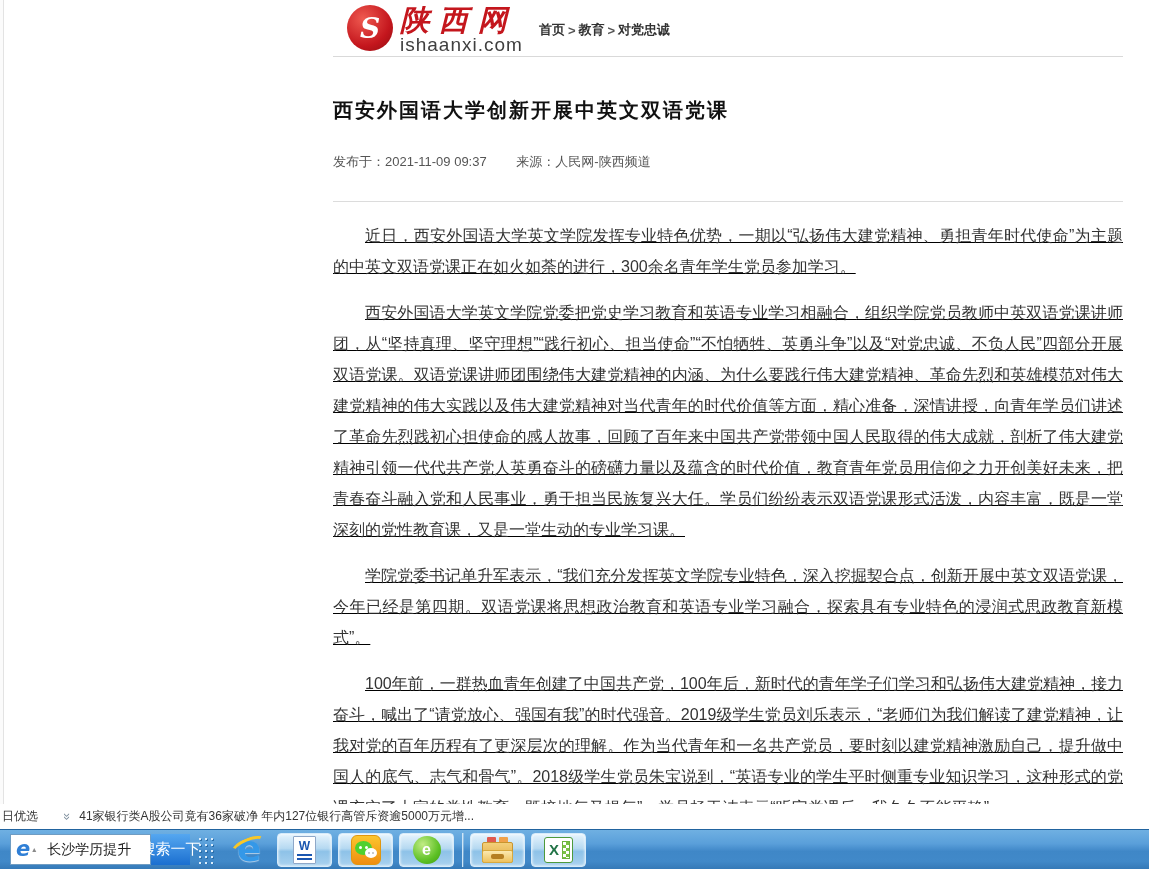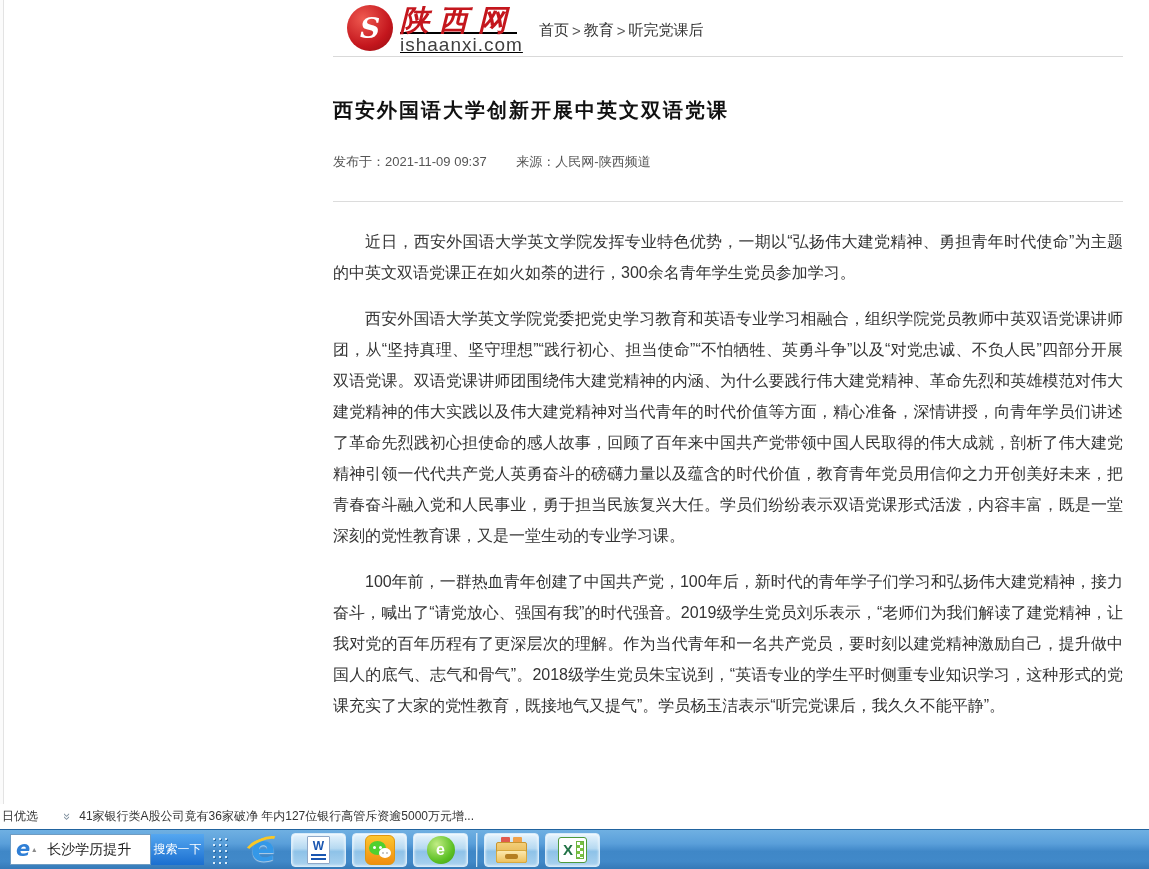--- a/index.html
+++ b/index.html
@@ -15,54 +15,54 @@
 
   
   .site-header { display:flex; align-items:flex-start; padding-top:5px; height:57px; border-bottom:1px solid #d9d9d9; }
   .logo { display:flex; align-items:flex-start; cursor:pointer; margin-left:14px; }
   .logo-swirl {
     width:46px; height:46px; border-radius:50%;
     background:radial-gradient(circle at 35% 30%, #ef5a50, #c4161d 62%, #8f0d10);
     color:#fff; display:flex; align-items:center; justify-content:center;
     font-family:"DejaVu Serif", serif; font-style:italic; font-weight:bold; font-size:28px;
   }
-  .logo-texts { margin-left:7px;text-decoration:underline; }
+  .logo-texts { margin-left:7px; }
   .logo-name { color:#c4161d; font-family:"DejaVu Serif", serif; font-weight:bold; font-style:italic;
     font-size:29px; line-height:30px; letter-spacing:10px; white-space:nowrap; }
   .logo-domain { color:#3f3f3f; font-size:19px; line-height:20px; letter-spacing:1px; }
-  .breadcrumb { margin:16px 0 0 16px; font-size:15px; color:#333; display:flex; align-items:center; }
+  .breadcrumb { margin:16px 0 0 16px; font-size:13px; color:#333; display:flex; align-items:center;font-weight:bold; }
   .breadcrumb .crumb { cursor:pointer; }
   .breadcrumb .sep { margin:0 3px; color:#555; }
 
   
   .article-title { margin:34px 0 0; font-size:20px; line-height:38px; letter-spacing:2px; color:#111; font-weight:bold; }
   .article-meta { margin-top:24px; font-size:13px; color:#555; }
   .article-meta span { margin-right:26px; }
   .rule { border:0; border-top:1px solid #dcdcdc; margin:30px 0 0; }
-  .article-body { margin-top:24px; }
+  .article-body { margin-top:18px;text-decoration:underline; }
   .article-body p { font-size:16px; color:#333; line-height:31px; text-align:justify; text-indent:2em; margin:15px 0 0; }
 
   
   .ticker { position:absolute; top:804px; left:0; width:977px; height:25px; background:#ffffff;
     display:flex; align-items:center; font-size:12px; overflow:hidden; }
   .ticker-label { color:#333; margin-left:2px; white-space:nowrap; }
   .ticker-chevron { color:#7a8b9a; display:inline-block; transform:rotate(90deg); font-size:13px; margin:0 8px 0 26px; cursor:pointer; }
   .ticker-link { color:#333; cursor:pointer; white-space:nowrap; }
 
   
   .taskbar { position:absolute; top:829px; left:0; width:1149px; height:40px;
     border-top:1px solid #21639f;
     background:linear-gradient(180deg,#6fb0e2 0%, #5a9fda 35%, #3f87c7 55%, #4189c9 80%, #3579b7 100%);
     display:flex; align-items:center; }
   .tb-search { display:flex; height:31px; margin-left:10px; }
   .tb-search-box { width:141px; background:#fff; border:1px solid #6f9cc2; display:flex; align-items:center; padding:0 5px; cursor:text; }
   .mini-e { color:#2f7fd6; font-weight:bold; font-size:21px; line-height:21px; font-style:italic; font-family:"DejaVu Sans", sans-serif; }
   .mini-arrow { color:#8a8a8a; font-size:8px; margin-left:2px; }
   .tb-search-text { font-size:14px; color:#222; margin-left:11px; white-space:nowrap; }
-  .tb-search-btn { width:53px; background:linear-gradient(#55a7f0,#1b6fd0); color:#fff; font-size:12px;
+  .tb-search-btn { width:39px; background:linear-gradient(#55a7f0,#1b6fd0); color:#fff; font-size:15px;
     display:flex; align-items:center; justify-content:center; cursor:pointer; white-space:nowrap; }
   .tb-grip { width:20px; height:28px; margin-left:7px; cursor:grab;
     background-image:radial-gradient(circle, #d9ecfb 1px, rgba(0,0,0,0) 1.4px),
                      radial-gradient(circle, #2b6da8 1px, rgba(0,0,0,0) 1.4px);
     background-size:6px 6px, 6px 6px; background-position:0 0, 1px 1px; }
 
   .tb-ie { position:relative; width:42px; height:36px; margin-left:12px; cursor:pointer; }
   .tb-ie .e-core { position:absolute; left:8px; top:-4px; color:#3498e8; font-weight:bold; font-size:36px;
     font-family:"DejaVu Sans", sans-serif; text-shadow:0 1px 1px rgba(255,255,255,.6); }
   .tb-ie .e-swoosh { position:absolute; left:1px; top:6px; width:38px; height:18px;
@@ -123,36 +123,37 @@
         <div class="logo-texts">
           <div class="logo-name">陕西网</div>
           <div class="logo-domain">ishaanxi.com</div>
         </div>
       </div>
       <nav class="breadcrumb">
         <span class="crumb">首页</span>
         <span class="sep">&gt;</span>
         <span class="crumb">教育</span>
         <span class="sep">&gt;</span>
-        <span class="crumb">听完党课后</span>
+        <span class="crumb">对党忠诚</span>
       </nav>
     </header>
 
     <h1 class="article-title">西安外国语大学创新开展中英文双语党课</h1>
 
     <div class="article-meta">
       <span>发布于：2021-11-09 09:37</span>
       <span>来源：人民网-陕西频道</span>
     </div>
 
     <hr class="rule">
 
     <div class="article-body">
       <p>近日，西安外国语大学英文学院发挥专业特色优势，一期以“弘扬伟大建党精神、勇担青年时代使命”为主题的中英文双语党课正在如火如荼的进行，300余名青年学生党员参加学习。</p>
       <p>西安外国语大学英文学院党委把党史学习教育和英语专业学习相融合，组织学院党员教师中英双语党课讲师团，从“坚持真理、坚守理想”“践行初心、担当使命”“不怕牺牲、英勇斗争”以及“对党忠诚、不负人民”四部分开展双语党课。双语党课讲师团围绕伟大建党精神的内涵、为什么要践行伟大建党精神、革命先烈和英雄模范对伟大建党精神的伟大实践以及伟大建党精神对当代青年的时代价值等方面，精心准备，深情讲授，向青年学员们讲述了革命先烈践初心担使命的感人故事，回顾了百年来中国共产党带领中国人民取得的伟大成就，剖析了伟大建党精神引领一代代共产党人英勇奋斗的磅礴力量以及蕴含的时代价值，教育青年党员用信仰之力开创美好未来，把青春奋斗融入党和人民事业，勇于担当民族复兴大任。学员们纷纷表示双语党课形式活泼，内容丰富，既是一堂深刻的党性教育课，又是一堂生动的专业学习课。</p>
+      <p>学院党委书记单升军表示，“我们充分发挥英文学院专业特色，深入挖掘契合点，创新开展中英文双语党课，今年已经是第四期。双语党课将思想政治教育和英语专业学习融合，探索具有专业特色的浸润式思政教育新模式”。</p>
       <p>100年前，一群热血青年创建了中国共产党，100年后，新时代的青年学子们学习和弘扬伟大建党精神，接力奋斗，喊出了“请党放心、强国有我”的时代强音。2019级学生党员刘乐表示，“老师们为我们解读了建党精神，让我对党的百年历程有了更深层次的理解。作为当代青年和一名共产党员，要时刻以建党精神激励自己，提升做中国人的底气、志气和骨气”。2018级学生党员朱宝说到，“英语专业的学生平时侧重专业知识学习，这种形式的党课充实了大家的党性教育，既接地气又提气”。学员杨玉洁表示“听完党课后，我久久不能平静”。</p>
     </div>
   </div>
 </div>
 
 <div class="ticker">
   <span class="ticker-label">日优选</span>
   <span class="ticker-chevron">»</span>
   <a class="ticker-link">41家银行类A股公司竟有36家破净 年内127位银行高管斥资逾5000万元增...</a>
 </div>

